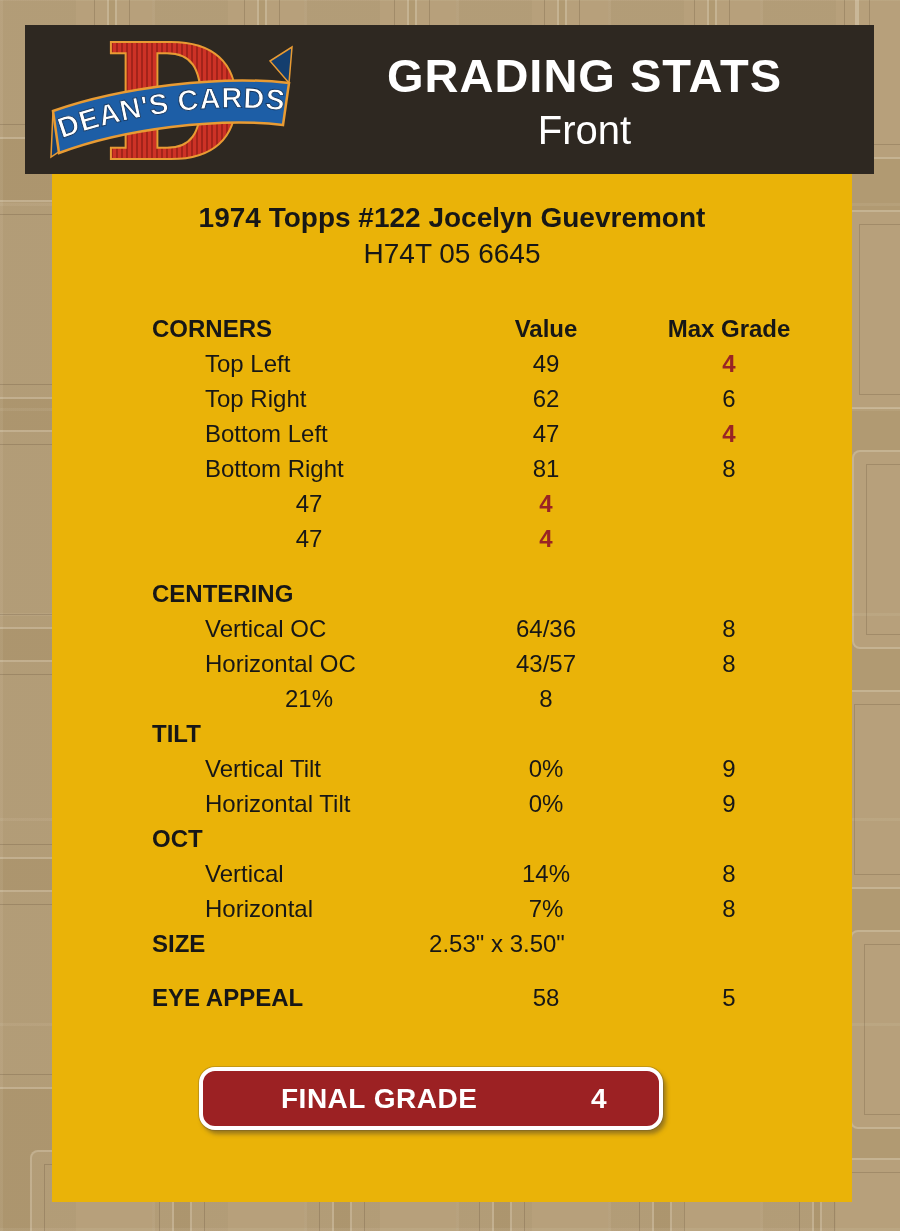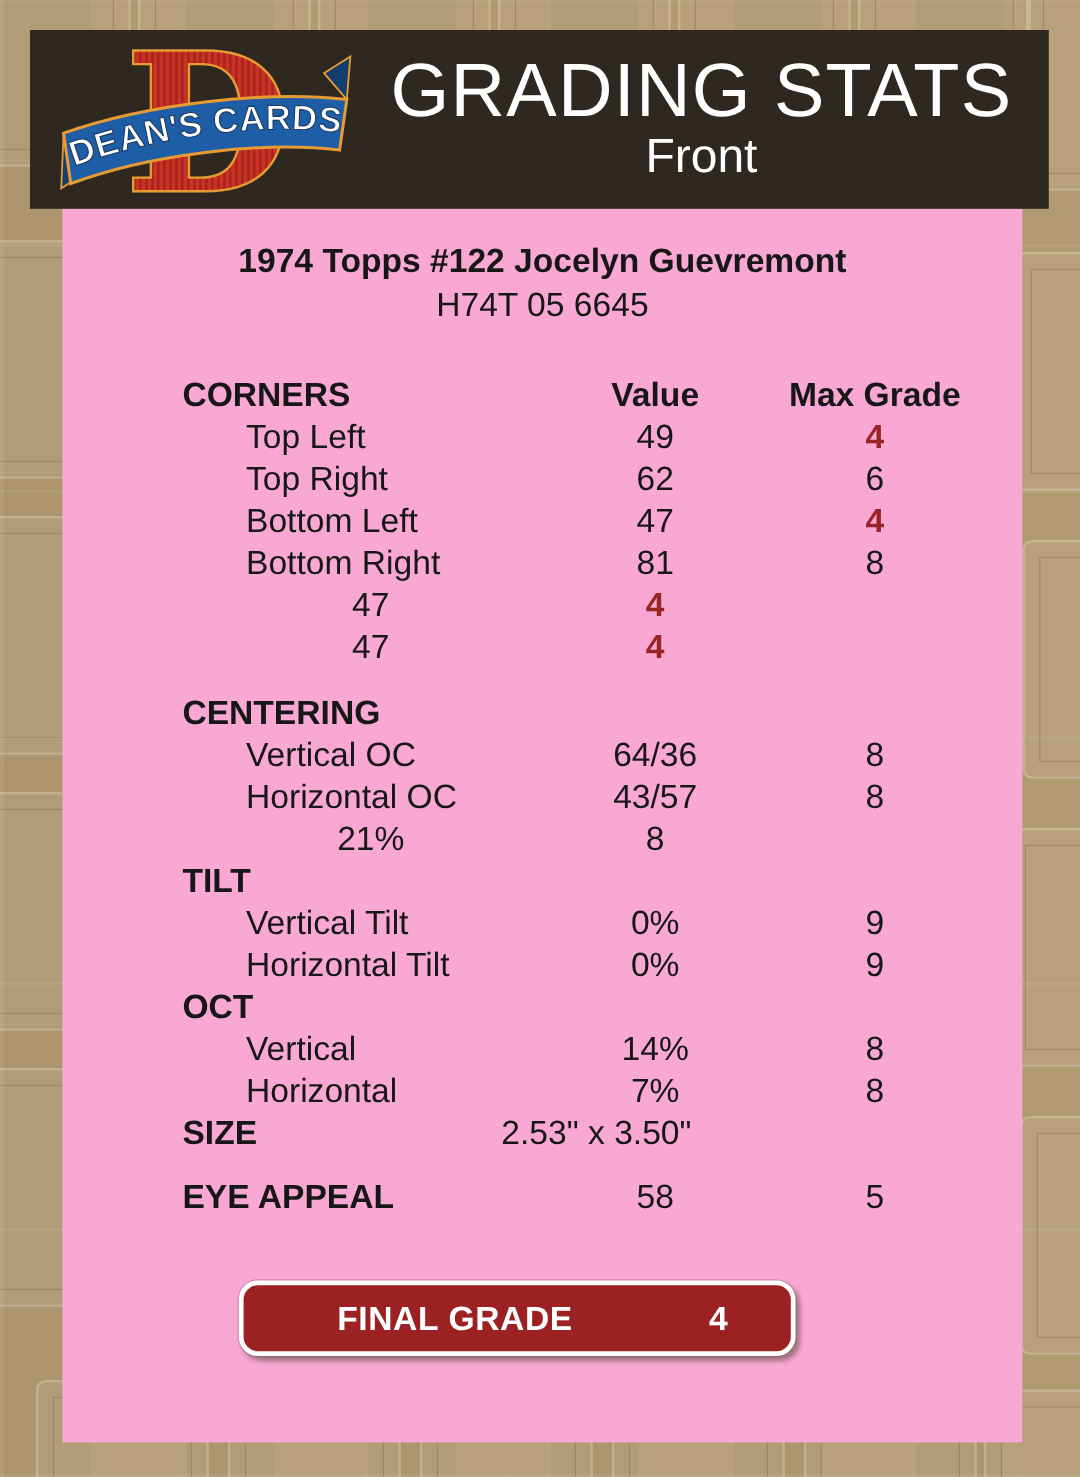--- a/index.html
+++ b/index.html
@@ -28,31 +28,31 @@
     border:1px solid rgba(62,46,26,0.18);
   }
   
   .header{
     position:absolute;left:25px;top:25px;width:849px;height:149px;
     background:#2e2821;z-index:2;display:flex;align-items:center;
   }
   .logo{width:270px;height:149px;position:relative;flex:0 0 auto;}
   .logo svg{position:absolute;left:26px;top:6px;overflow:visible;}
   .header-titles{flex:1;text-align:center;color:#ffffff;padding-top:2px;}
-  .header-title{font-size:63px;line-height:58px;letter-spacing:1px;}
+  .header-title{font-size:47px;line-height:58px;letter-spacing:1px;font-weight:bold;}
   .header-subtitle{font-size:40px;line-height:50px;}
   
   .card{
     position:absolute;left:52px;top:174px;width:800px;height:1028px;
-    background:#f9a8d4;z-index:1;color:#171717;
+    background:#eab308;z-index:1;color:#171717;
   }
   .card-title{padding-top:26px;font-size:28px;font-weight:bold;text-align:center;line-height:36px;}
   .card-code{font-size:28px;text-align:center;line-height:36px;}
   
-  .stats{margin:39px 0 0 100px;width:680px;font-size:28px;}
+  .stats{margin:39px 0 0 100px;width:680px;font-size:24px;}
   .row{display:grid;grid-template-columns:314px 160px 206px;height:35px;line-height:35px;}
   .row.gap-lg{margin-top:20px;}
   .row.gap-xl{margin-top:19px;}
   .cell{display:block;}
   .cell.label{text-align:left;white-space:nowrap;}
   .cell.label.indent{padding-left:53px;}
   .cell.value,.cell.max{text-align:center;white-space:nowrap;}
   .bold{font-weight:bold;}
   .cell.max.red{color:#992425;font-weight:bold;}
   .cell.value.size-shift{transform:translateX(-49px);}

